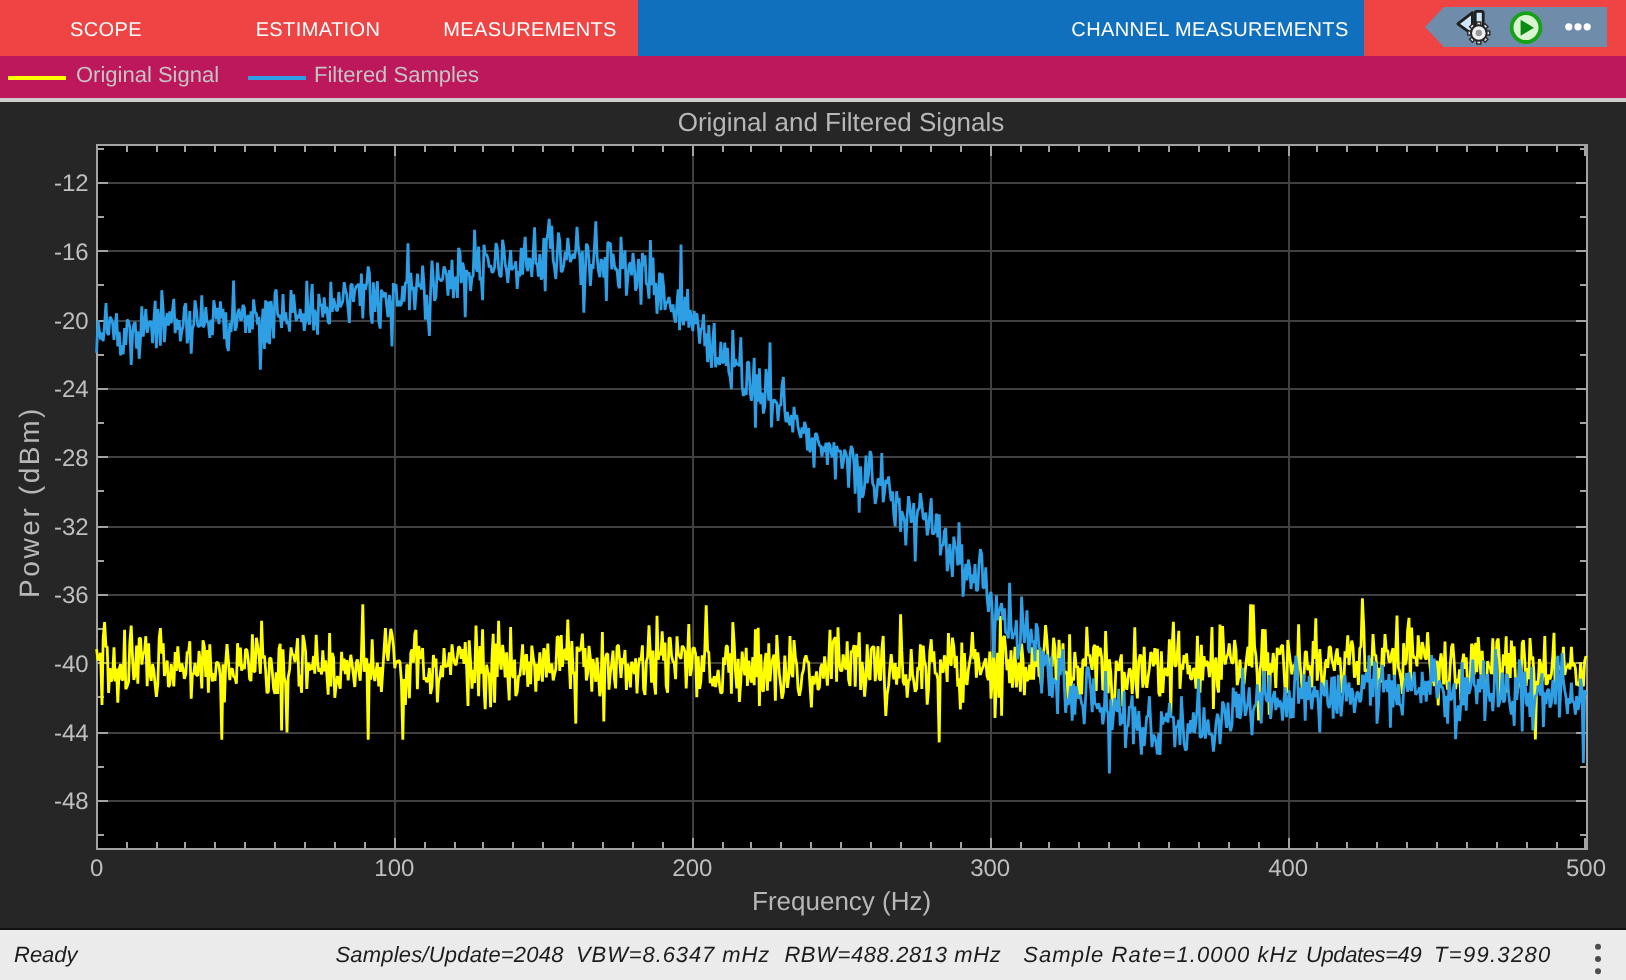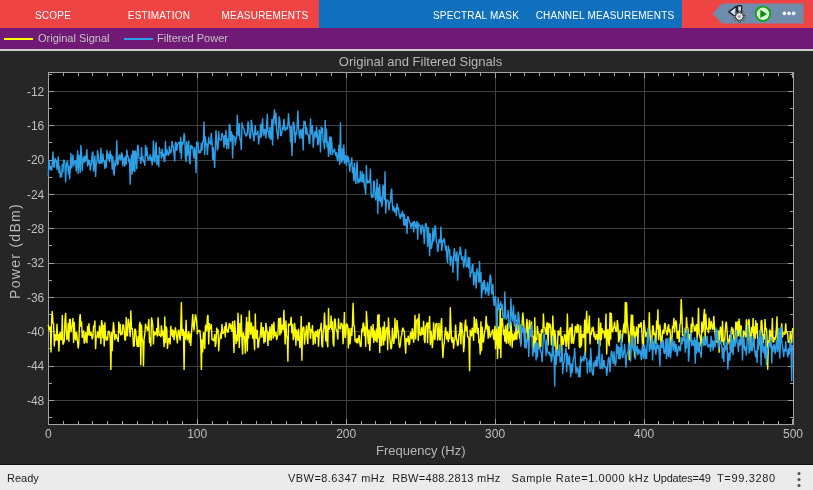--- a/index.html
+++ b/index.html
@@ -4,28 +4,28 @@
 * { margin:0; padding:0; box-sizing:border-box; }
 html,body { width:813px; height:490px; background:#262626; overflow:hidden;
   font-family:"Liberation Sans", sans-serif; }
 #page { position:relative; width:813px; height:490px; }
 
 #tb { position:absolute; left:0; top:0; width:813px; height:28px; background:#ef4444; }
 #tbsel { position:absolute; left:319px; top:0; width:363px; height:28px; background:#1170bd; }
 .tab { position:absolute; top:0; height:28px; line-height:31px; color:#ffffff;
   font-size:10px; letter-spacing:0.2px; transform:translateX(-50%); white-space:nowrap; }
 
-#lg { position:absolute; left:0; top:28px; width:813px; height:23px; background:#701a75;
+#lg { position:absolute; left:0; top:28px; width:813px; height:23px; background:#be185d;
   border-bottom:2px solid #cdcdcd;text-align:right; }
 .lgline { position:absolute; top:10px; height:2px; width:29px; }
 .lgtxt { position:absolute; top:0; height:21px; line-height:21px; color:#c4c4c4; font-size:11px; }
 
 #sb { position:absolute; left:0; top:464px; width:813px; height:26px; background:#ebebeb;
   border-top:1px solid #111; color:#1c1c1c; font-size:11px; }
-#sb span { position:absolute; top:0; height:26px; line-height:26px; white-space:pre; }
+#sb span { position:absolute; top:0; height:26px; line-height:26px; white-space:pre;font-style:italic; }
 </style></head>
 <body>
 <div id="page">
 <svg width="813" height="490" viewBox="0 0 813 490" style="position:absolute;left:0;top:0">
 <rect x="0" y="50" width="813" height="414" fill="#262626"></rect>
 <rect x="48.3" y="72.5" width="744.7" height="351.5" fill="#000000"></rect>
 <g stroke="#404040" stroke-width="1">
 <line x1="197.5" y1="72.5" x2="197.5" y2="424.5"></line>
 <line x1="346.5" y1="72.5" x2="346.5" y2="424.5"></line>
 <line x1="495.5" y1="72.5" x2="495.5" y2="424.5"></line>
@@ -210,21 +210,20 @@
 <text x="420.5" y="65.5" text-anchor="middle" font-size="13px" fill="#b7b7b7">Original and Filtered Signals</text>
 <text x="420.8" y="455" text-anchor="middle" font-size="13px" fill="#b7b7b7">Frequency (Hz)</text>
 <text x="19.6" y="251" text-anchor="middle" font-size="14px" fill="#b7b7b7" letter-spacing="1.3" transform="rotate(-90,19.6,251)">Power (dBm)</text>
 </g>
 </svg>
 <div id="tb">
 <div id="tbsel"></div>
 <span class="tab" style="left:53px">SCOPE</span>
 <span class="tab" style="left:159px">ESTIMATION</span>
 <span class="tab" style="left:265px">MEASUREMENTS</span>
-<span class="tab" style="left:476px">SPECTRAL MASK</span>
 <span class="tab" style="left:605px">CHANNEL MEASUREMENTS</span>
 <svg width="100" height="28" viewBox="0 0 100 28" style="position:absolute;left:708px;top:0">
 <path d="M4.5 13.5 L14 3.5 H95.5 V23.5 H14 Z" fill="#6f8dab"></path>
 
 <g>
 <path d="M20.9 11.9 L28.2 6.3 L28.2 17.2 Z" fill="#cfe7fb" stroke="#1f1f1f" stroke-width="1.4" stroke-linejoin="round"></path>
 <rect x="29.6" y="5.7" width="4.0" height="9.5" rx="0.8" fill="#cfe7fb" stroke="#1f1f1f" stroke-width="1.4"></rect>
 <g transform="translate(31.4,16.5)">
 <g fill="#e2e2e2" stroke="#2a2a2a" stroke-width="0.7">
 <rect x="-1.0" y="-5.5" width="2.0" height="2.2" transform="rotate(0)"></rect>
@@ -246,24 +245,25 @@
 
 <circle cx="76.4" cy="13.4" r="1.8" fill="#fdfdfd"></circle>
 <circle cx="81" cy="13.4" r="1.8" fill="#fdfdfd"></circle>
 <circle cx="85.6" cy="13.4" r="1.8" fill="#fdfdfd"></circle>
 </svg>
 </div>
 <div id="lg">
 <div class="lgline" style="left:4px;background:#ffff00"></div>
 <span class="lgtxt" style="left:38px">Original Signal</span>
 <div class="lgline" style="left:124px;background:#2e9fe5"></div>
-<span class="lgtxt" style="left:157px">Filtered Power</span>
+<span class="lgtxt" style="left:157px">Filtered Samples</span>
 </div>
 <div id="sb">
 <span style="left:7px">Ready</span>
+<span style="left:167.7px;letter-spacing:0.1px">Samples/Update=2048</span>
 <span style="left:288px;letter-spacing:0.45px">VBW=8.6347 mHz</span>
 <span style="left:392.2px;letter-spacing:0.3px">RBW=488.2813 mHz</span>
 <span style="left:511.6px;letter-spacing:0.55px">Sample Rate=1.0000 kHz</span>
 <span style="left:653px;letter-spacing:-0.2px">Updates=49</span>
 <span style="left:717px;letter-spacing:0.65px">T=99.3280</span>
 <svg width="10" height="20" viewBox="0 0 10 20" style="position:absolute;left:794px;top:4px">
 <circle cx="5" cy="4.4" r="1.5" fill="#4d4d4d"></circle>
 <circle cx="5" cy="10.5" r="1.5" fill="#4d4d4d"></circle>
 <circle cx="5" cy="16.6" r="1.5" fill="#4d4d4d"></circle>
 </svg>

